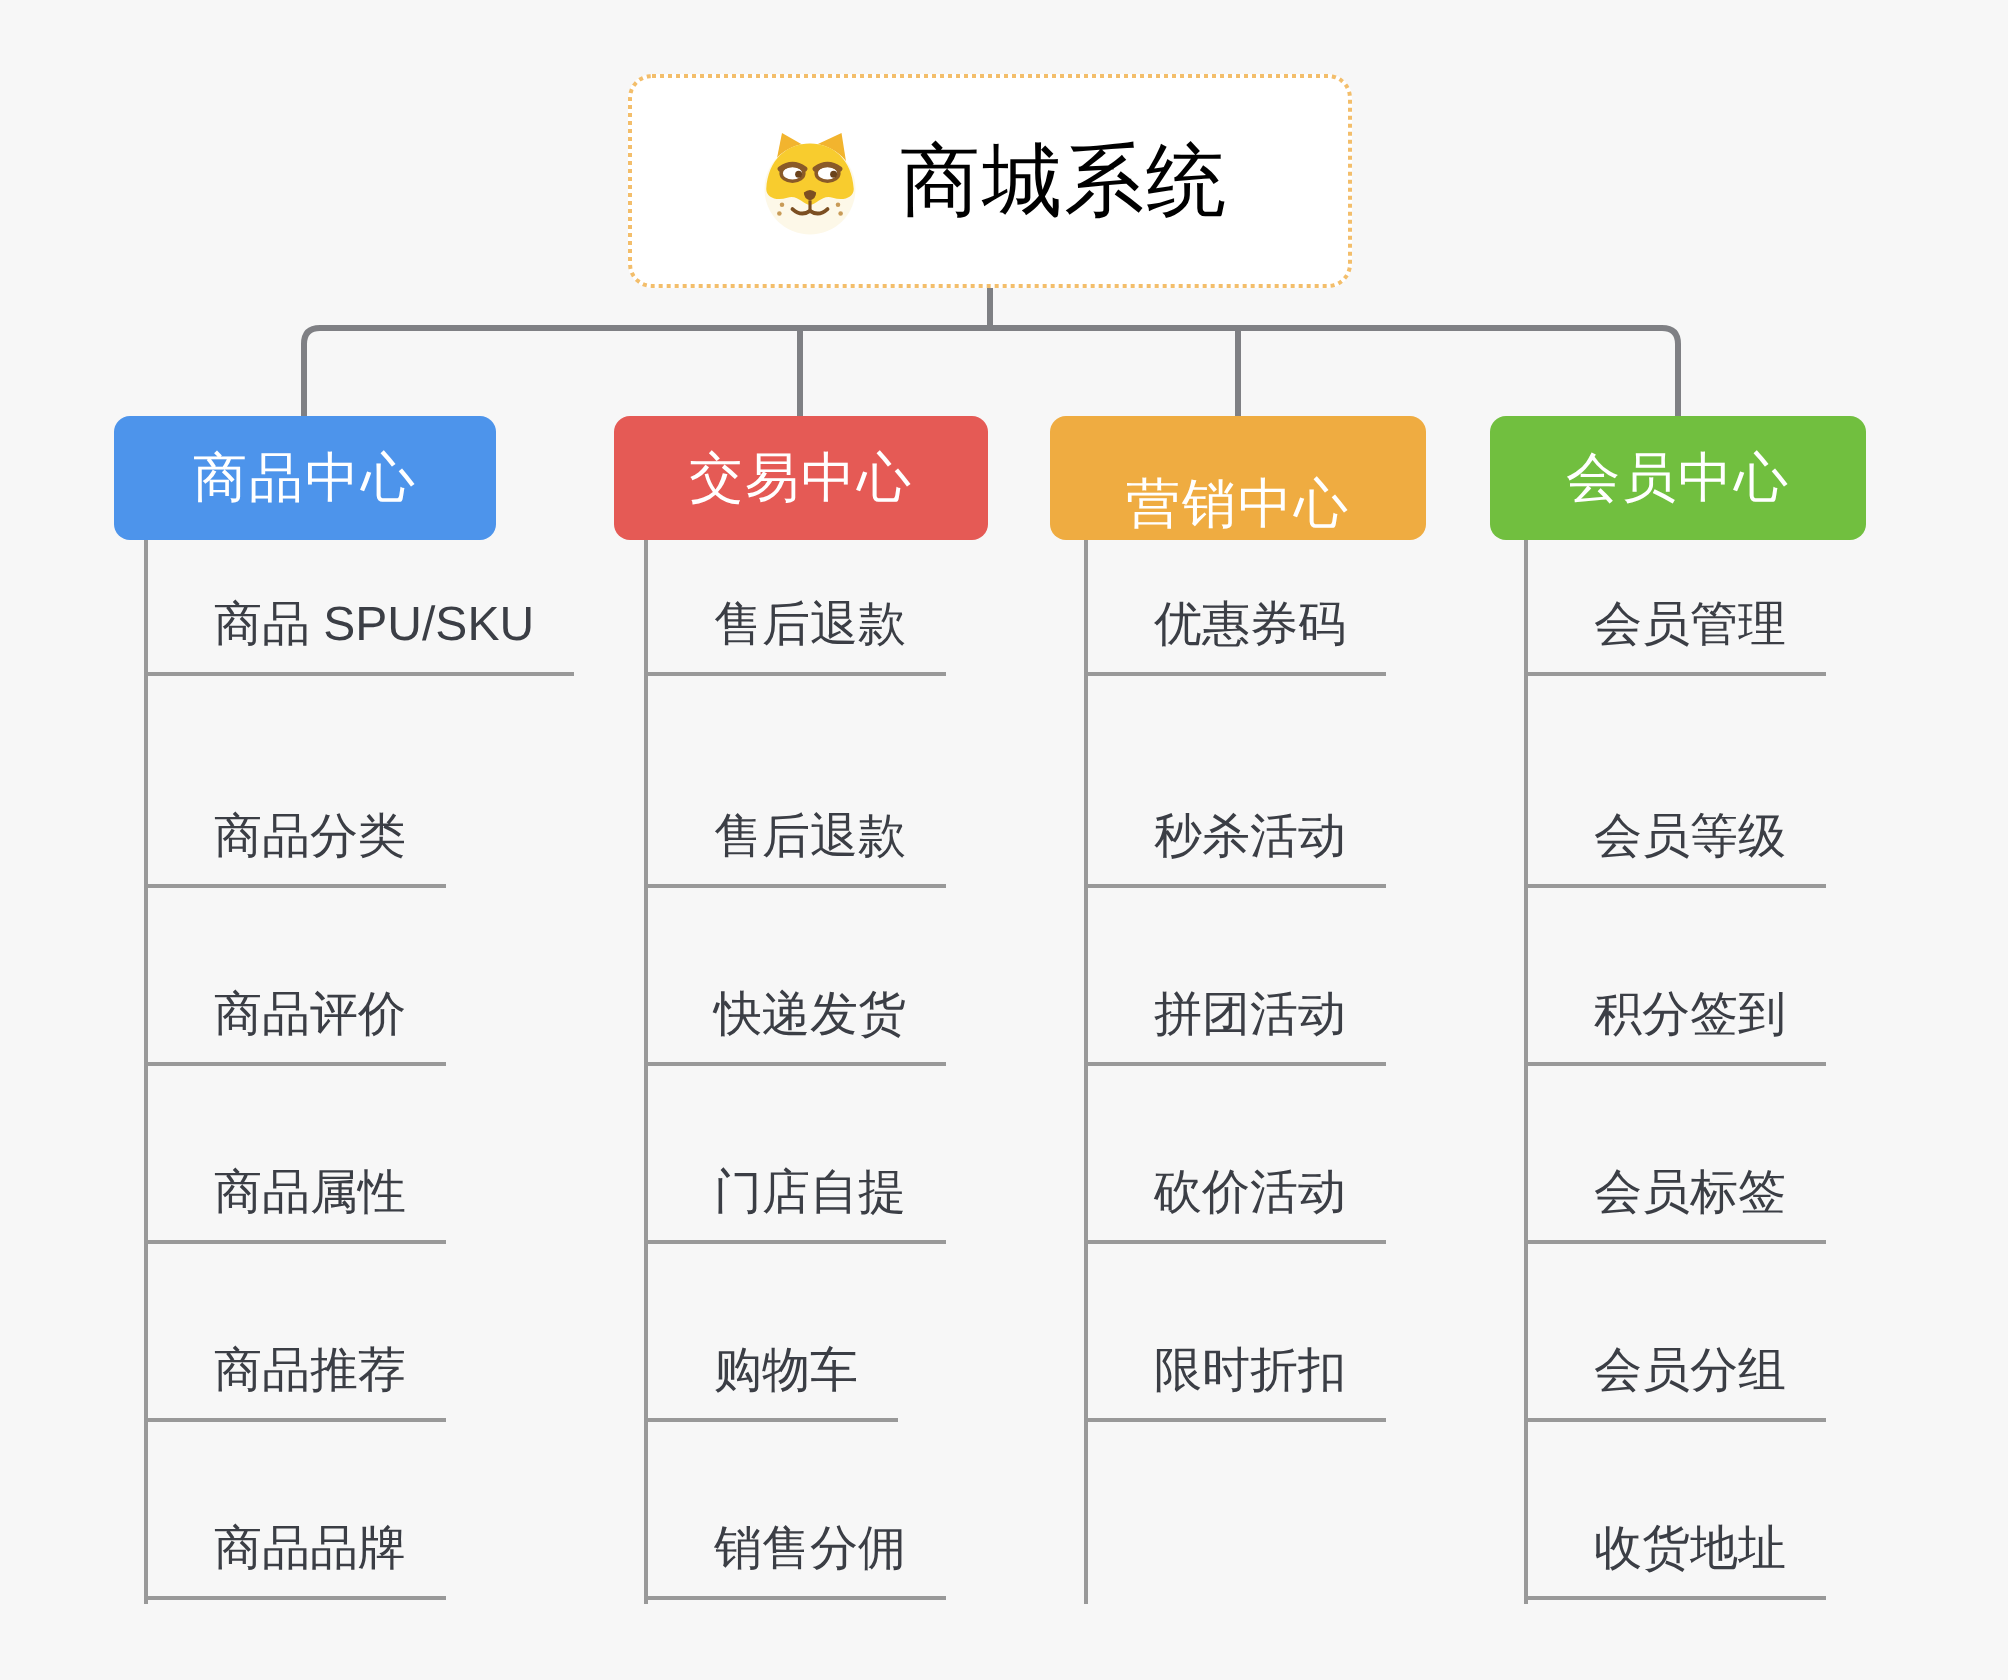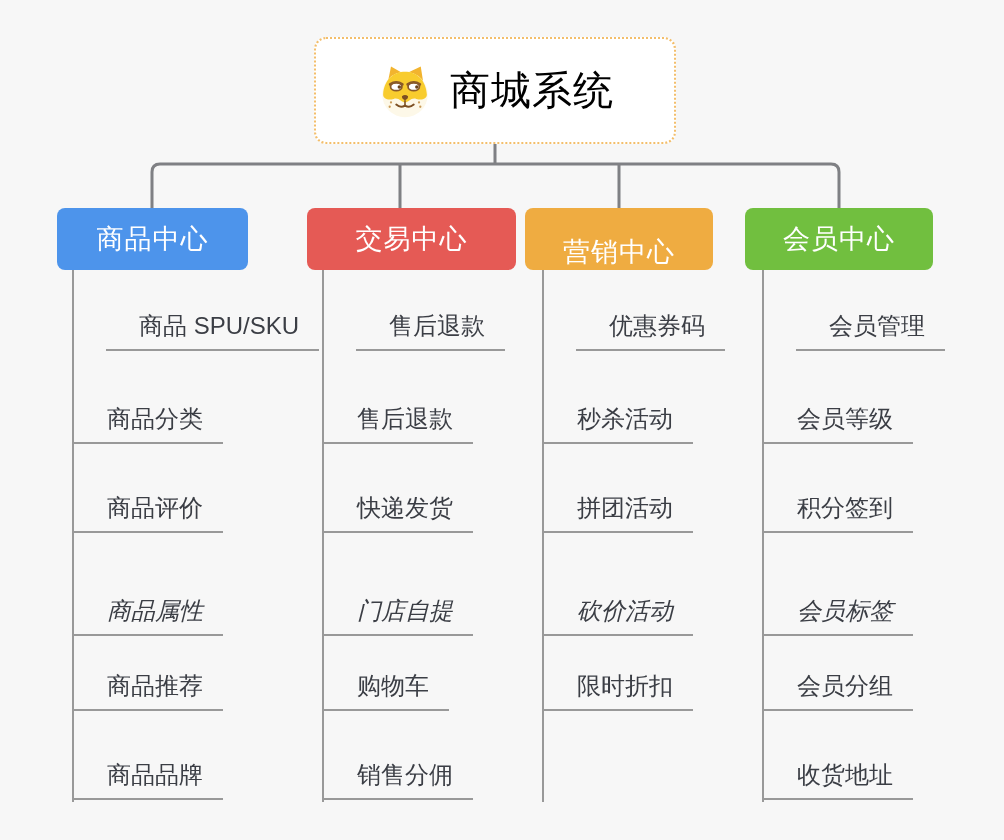--- a/index.html
+++ b/index.html
@@ -31,45 +31,45 @@
   .root-icon{width:58px;height:56px;display:block;}
 
   
   .branch{
     position:absolute;top:208px;height:62px;
     border-radius:8px;
     display:flex;align-items:center;justify-content:center;
     color:#ffffff;font-size:27px;letter-spacing:1px;white-space:nowrap;
   }
   .branch-0{left:57px;width:191px;}
-  .branch-1{left:307px;width:209px;}
+  .branch-1{left:307px;width:187px;}
   .branch-2{left:525px;width:188px;align-items:flex-end;}
   .branch-3{left:745px;width:188px;}
 
   
   .column{
     position:absolute;top:270px;height:532px;width:240px;
     border-left:2px solid var(--line-color,#999);
   }
   .col-0{left:72px;}
   .col-1{left:322px;}
   .col-2{left:542px;}
   .col-3{left:762px;}
   .child{
     position:absolute;left:0;
     white-space:nowrap;
     font-size:24px;line-height:28px;color:#3b3e45;
     padding:0 20px 9px 33px;
     border-bottom:2px solid var(--line-color,#999);
     cursor:default;
   }
-  .row-0{top:42px;margin-left:32px;}
+  .row-0{top:29px;}
   .row-1{top:135px;}
   .row-2{top:224px;}
-  .row-3{top:327px;font-style:italic;}
+  .row-3{top:313px;}
   .row-4{top:402px;}
   .row-5{top:491px;}
 </style>
 </head>
 <body>
 
 <div class="canvas">
 
   <svg class="connector-svg" width="1004" height="840">
     <path d="M495,143 L495,165

